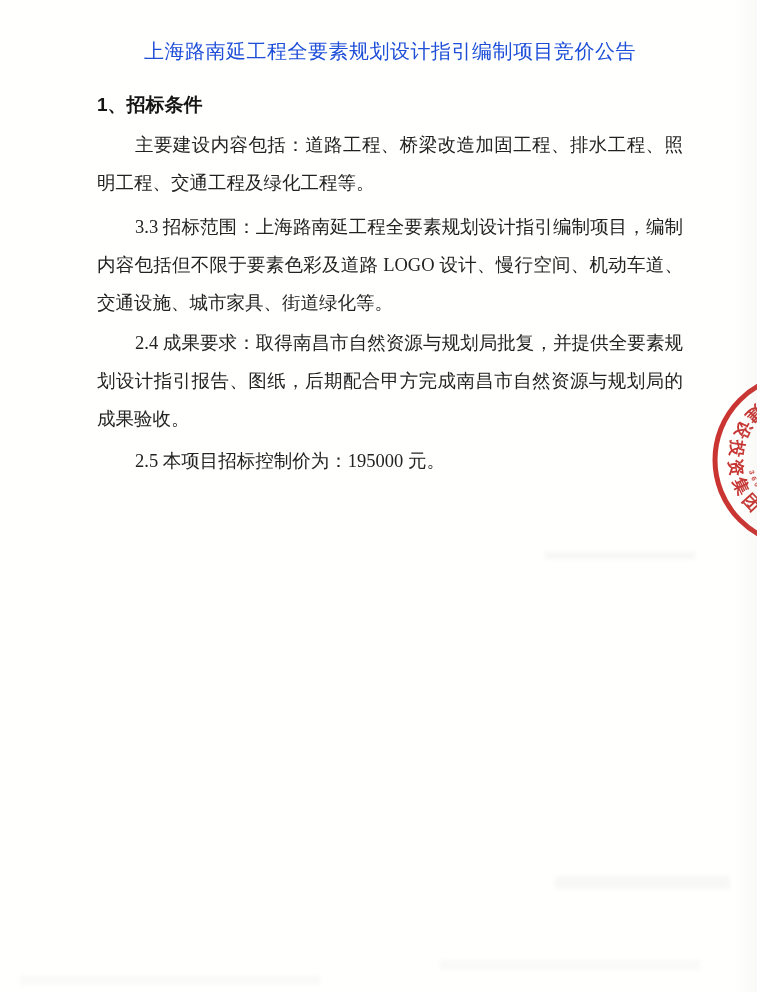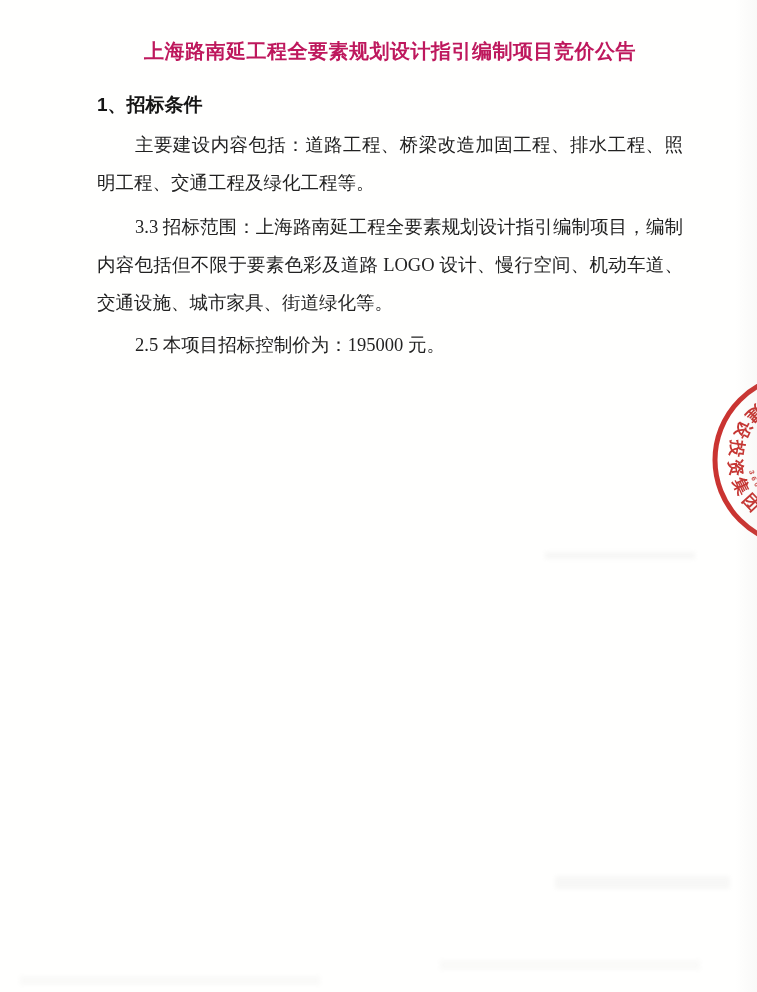--- a/index.html
+++ b/index.html
@@ -9,23 +9,23 @@
     background:#fffffe;
     overflow:hidden;
     font-family:"Liberation Serif","DejaVu Serif",serif;
     color:#1c1c1e;
     box-shadow:0 0 4px rgba(0,0,0,.2);
   }
   .content{position:absolute;left:97px;top:0;width:586px;}
   .doc-title{
     margin:36px 0 12px 0;
     font-size:20px;line-height:30px;
-    font-weight:bold;text-align:center;
+    font-weight:normal;text-align:center;
     letter-spacing:.5px;
-    color:#be185d;
+    color:#1d4ed8;
   }
   .sec-heading{
     margin:26px 0 0 0;
     font-size:19px;line-height:26px;
     font-weight:bold;color:#151515;
     font-family:"Liberation Sans","DejaVu Sans",sans-serif;
   }
   .para{
     margin:0;
     font-size:18.5px;line-height:38px;
@@ -63,20 +63,21 @@
     <h2 class="sec-heading" id="h1">1、招标条件</h2>
 
 
 
 
     <p class="para" id="pmain">主要建设内容包括：道路工程、桥梁改造加固工程、排水工程、照明工程、交通工程及绿化工程等。</p>
 
     <p class="para" id="p22">3.3 招标范围：上海路南延工程全要素规划设计指引编制项目，编制内容包括但不限于要素色彩及道路 LOGO 设计、慢行空间、机动车道、交通设施、城市家具、街道绿化等。</p>
 
 
+    <p class="para" id="p24">2.4 成果要求：取得南昌市自然资源与规划局批复，并提供全要素规划设计指引报告、图纸，后期配合甲方完成南昌市自然资源与规划局的成果验收。</p>
 
     <p class="para" id="p25">2.5 本项目招标控制价为：195000 元。</p>
   </div>
 
   <svg class="seal-svg" viewBox="697 365 60 200" xmlns="http://www.w3.org/2000/svg">
     <defs>
       <path id="sealTextArc" d="M 759.9 402.7 A 70 70 0 0 0 759.9 517.3" fill="none"></path>
       <path id="sealDigitArc" d="M 748.8 469 A 52 52 0 0 0 774 505" fill="none"></path>
     </defs>
     <circle cx="800" cy="460" r="85" fill="none" stroke="#c5231f" stroke-width="5" opacity="0.92"></circle>

